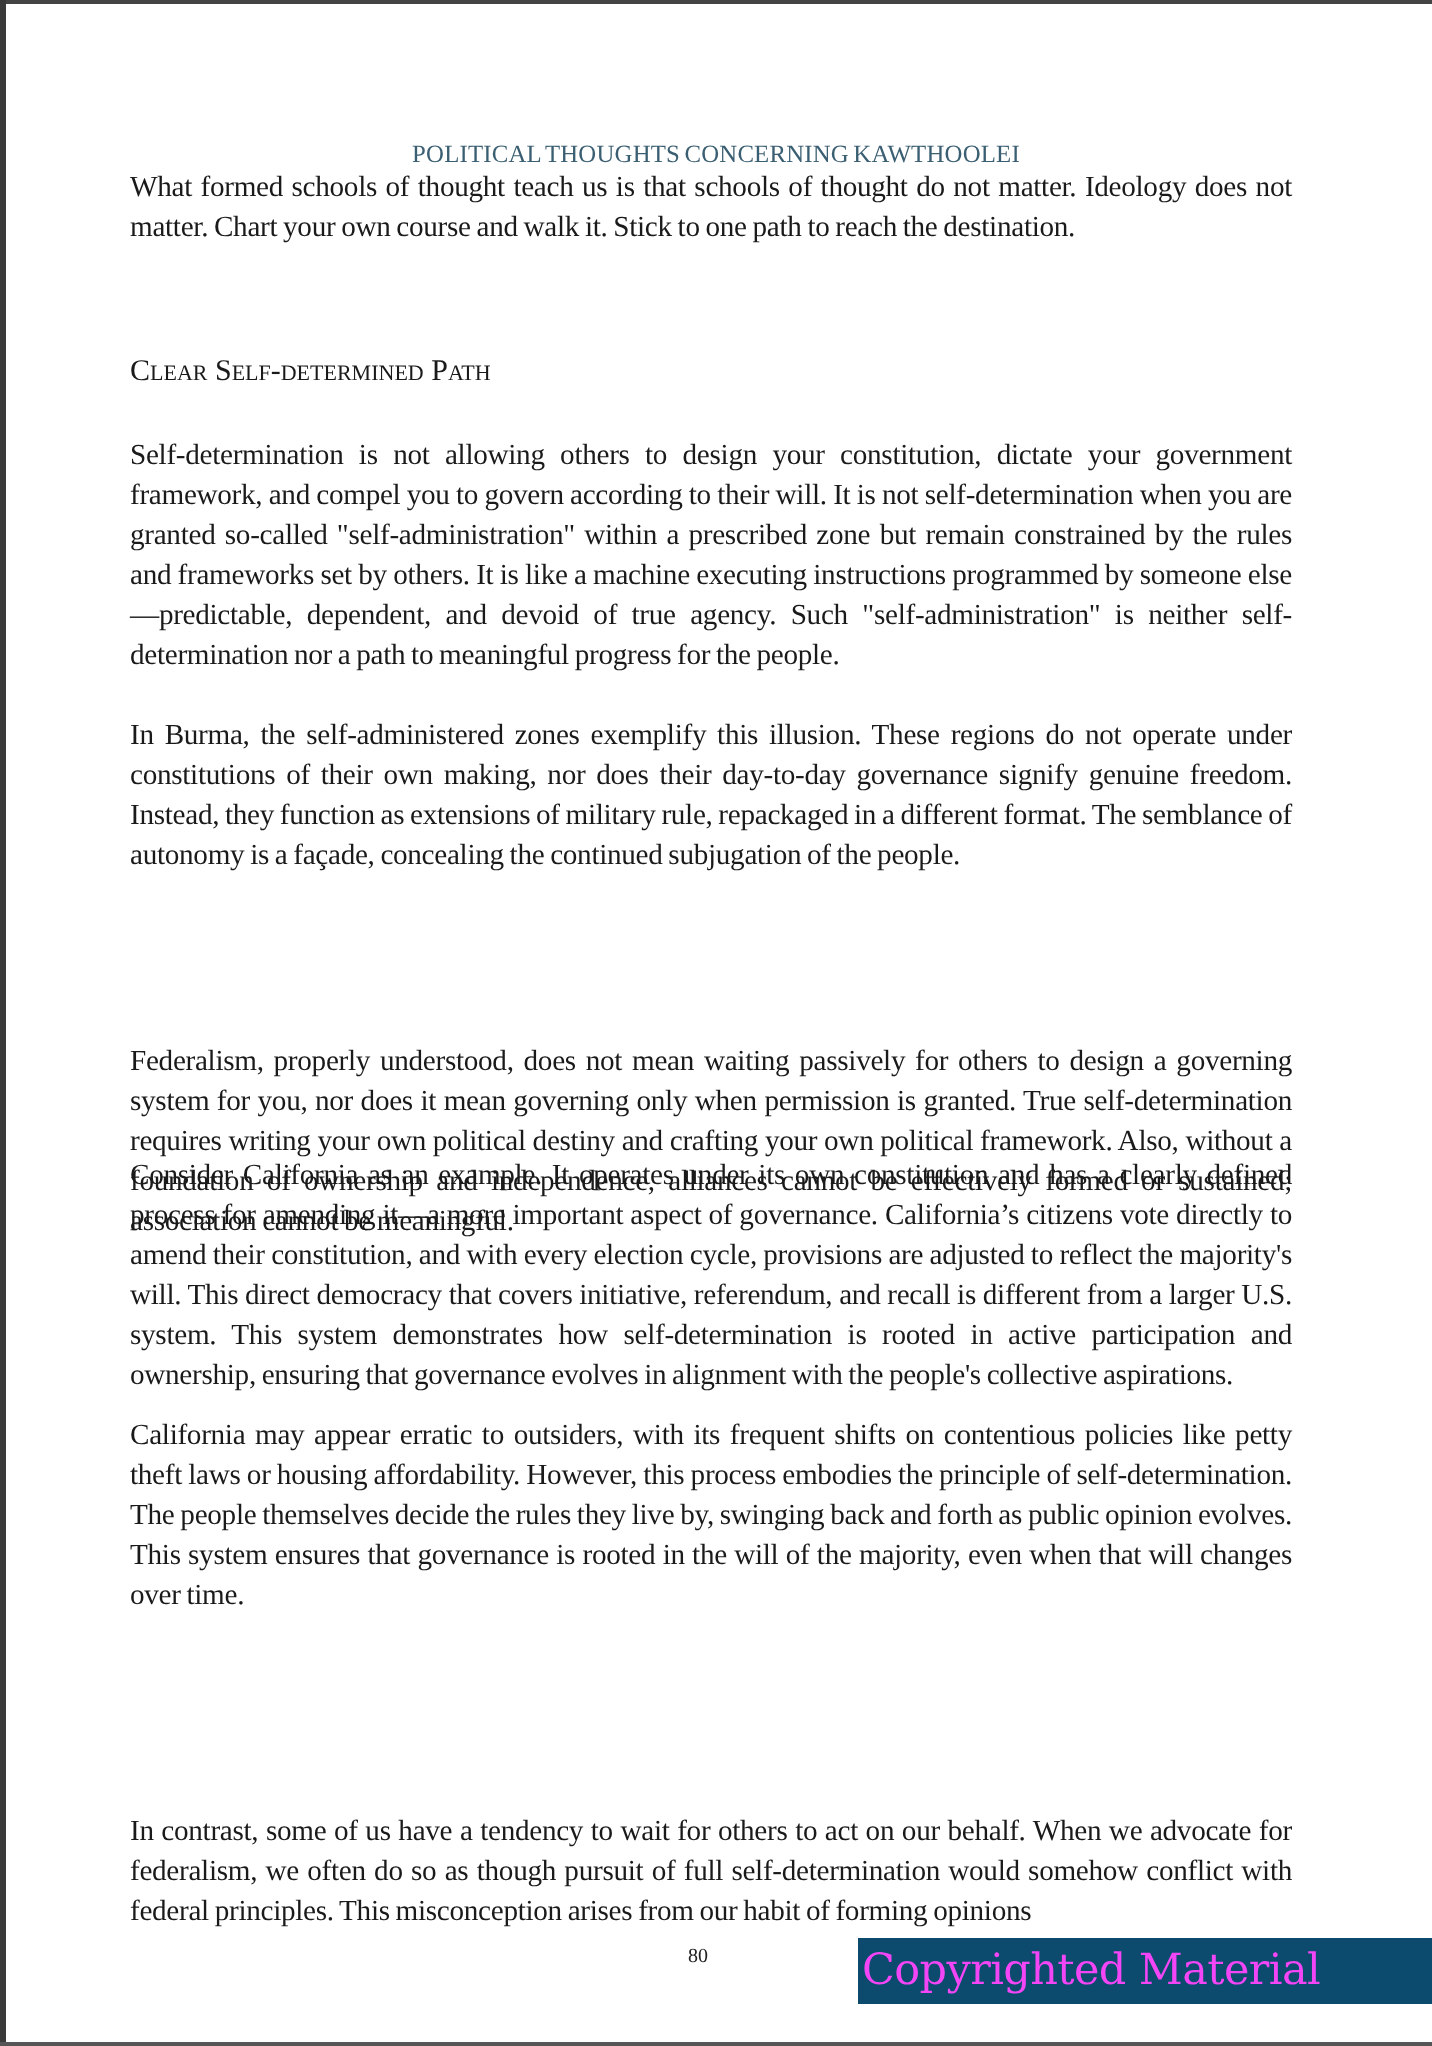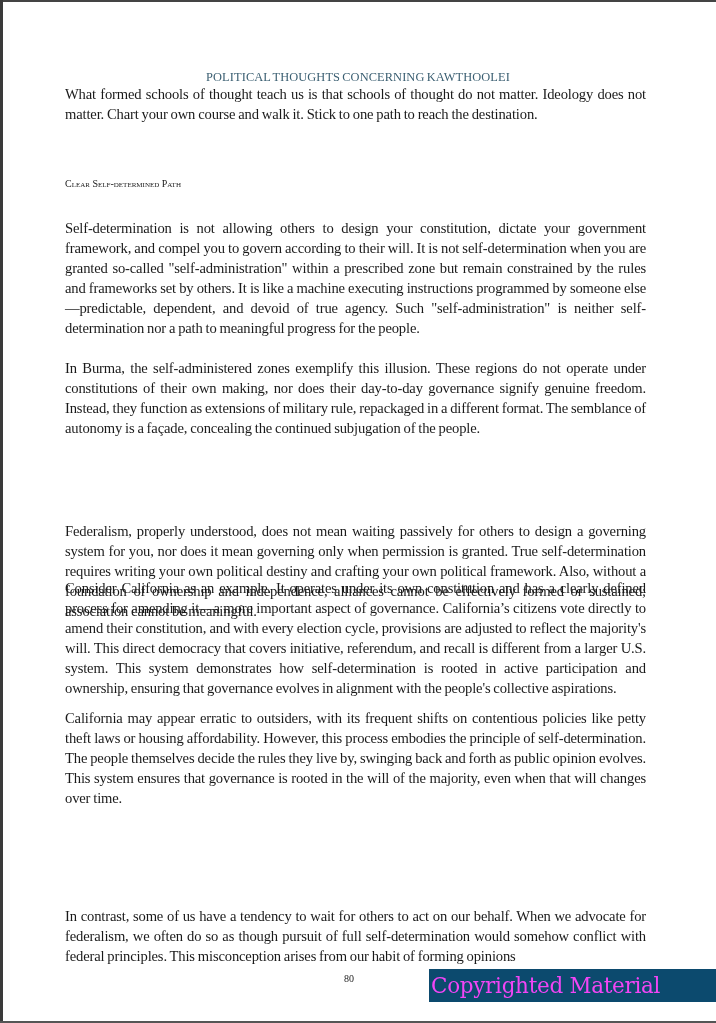--- a/index.html
+++ b/index.html
@@ -56,21 +56,21 @@
     letter-spacing: -0.15px;
   }
   .content p {
     margin: 0;
   }
   #intro { top: 84px; }
   #section-heading {
     position: absolute;
     left: 65px;
     top: 178px;
-    font-size: 10px;
+    font-size: 15px;
     font-variant: small-caps;
     letter-spacing: 0px;
     color: #1a1a1a;
   }
   #p1 { top: 218px; }
   #p2 { top: 358px; }
   #p3 { top: 478px; margin-top: 43px; }
   #p4 { top: 578px; }
   #p5 { top: 708px; }
   #p6 { top: 858px; margin-top: 48px; }

